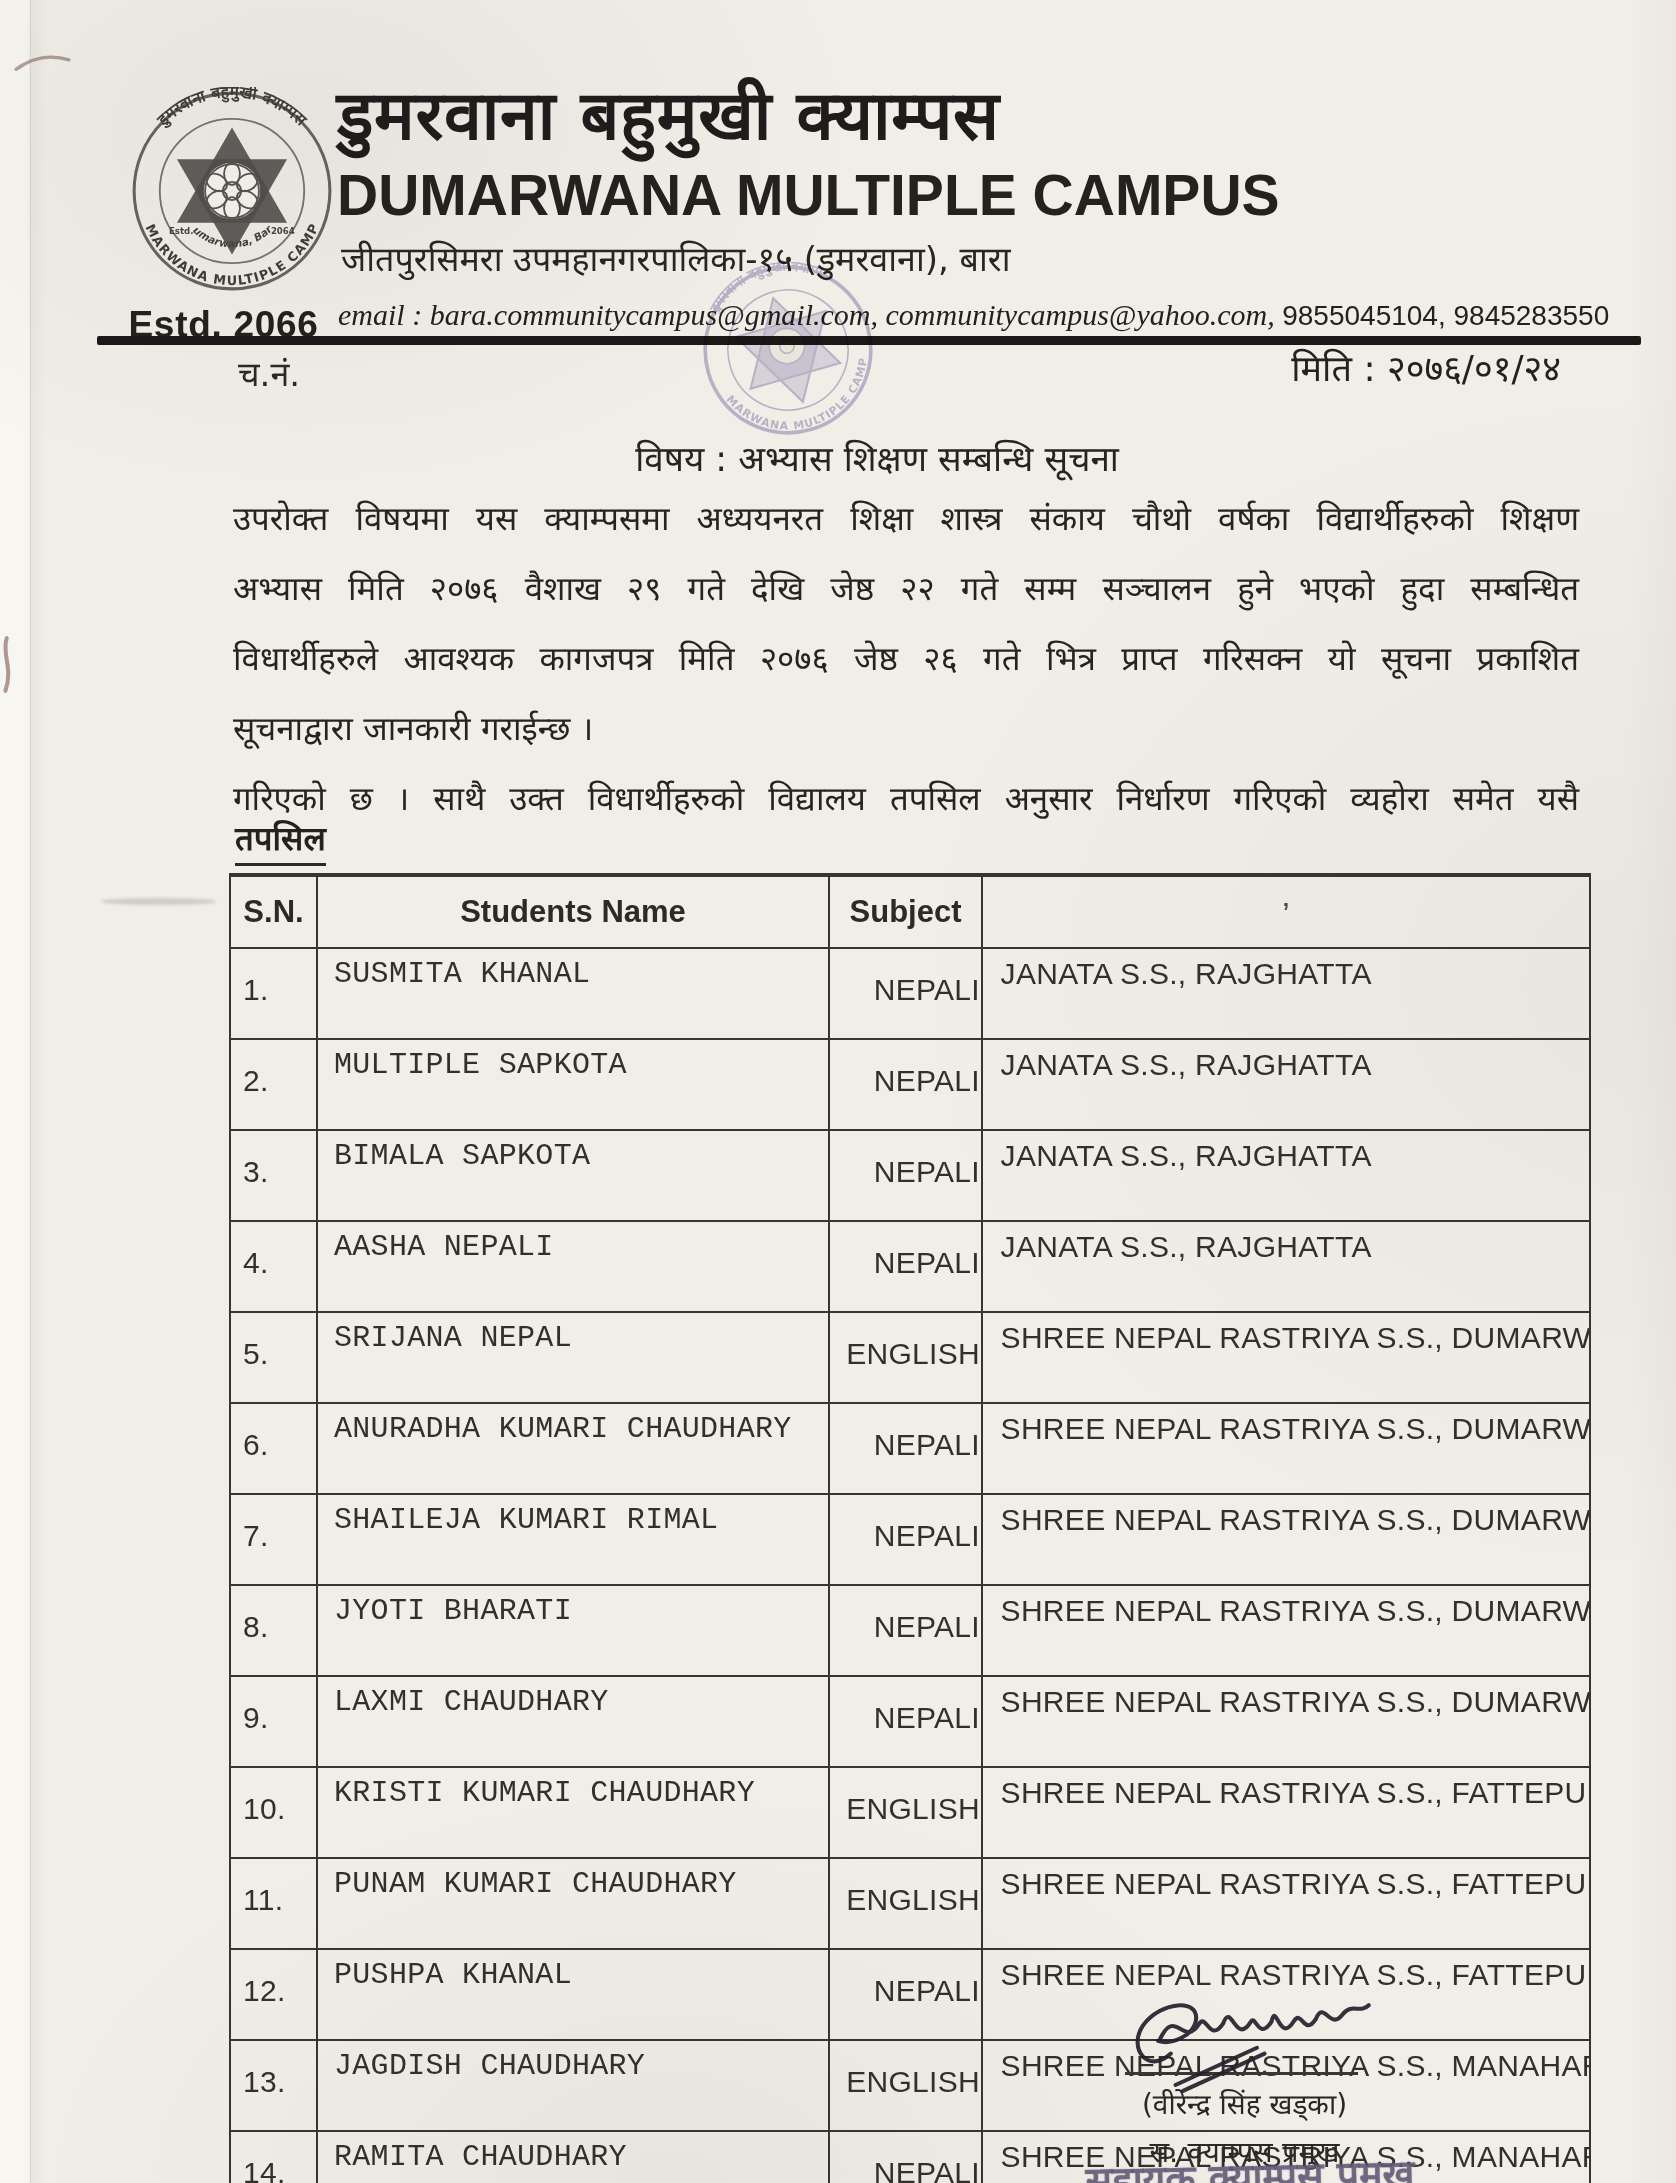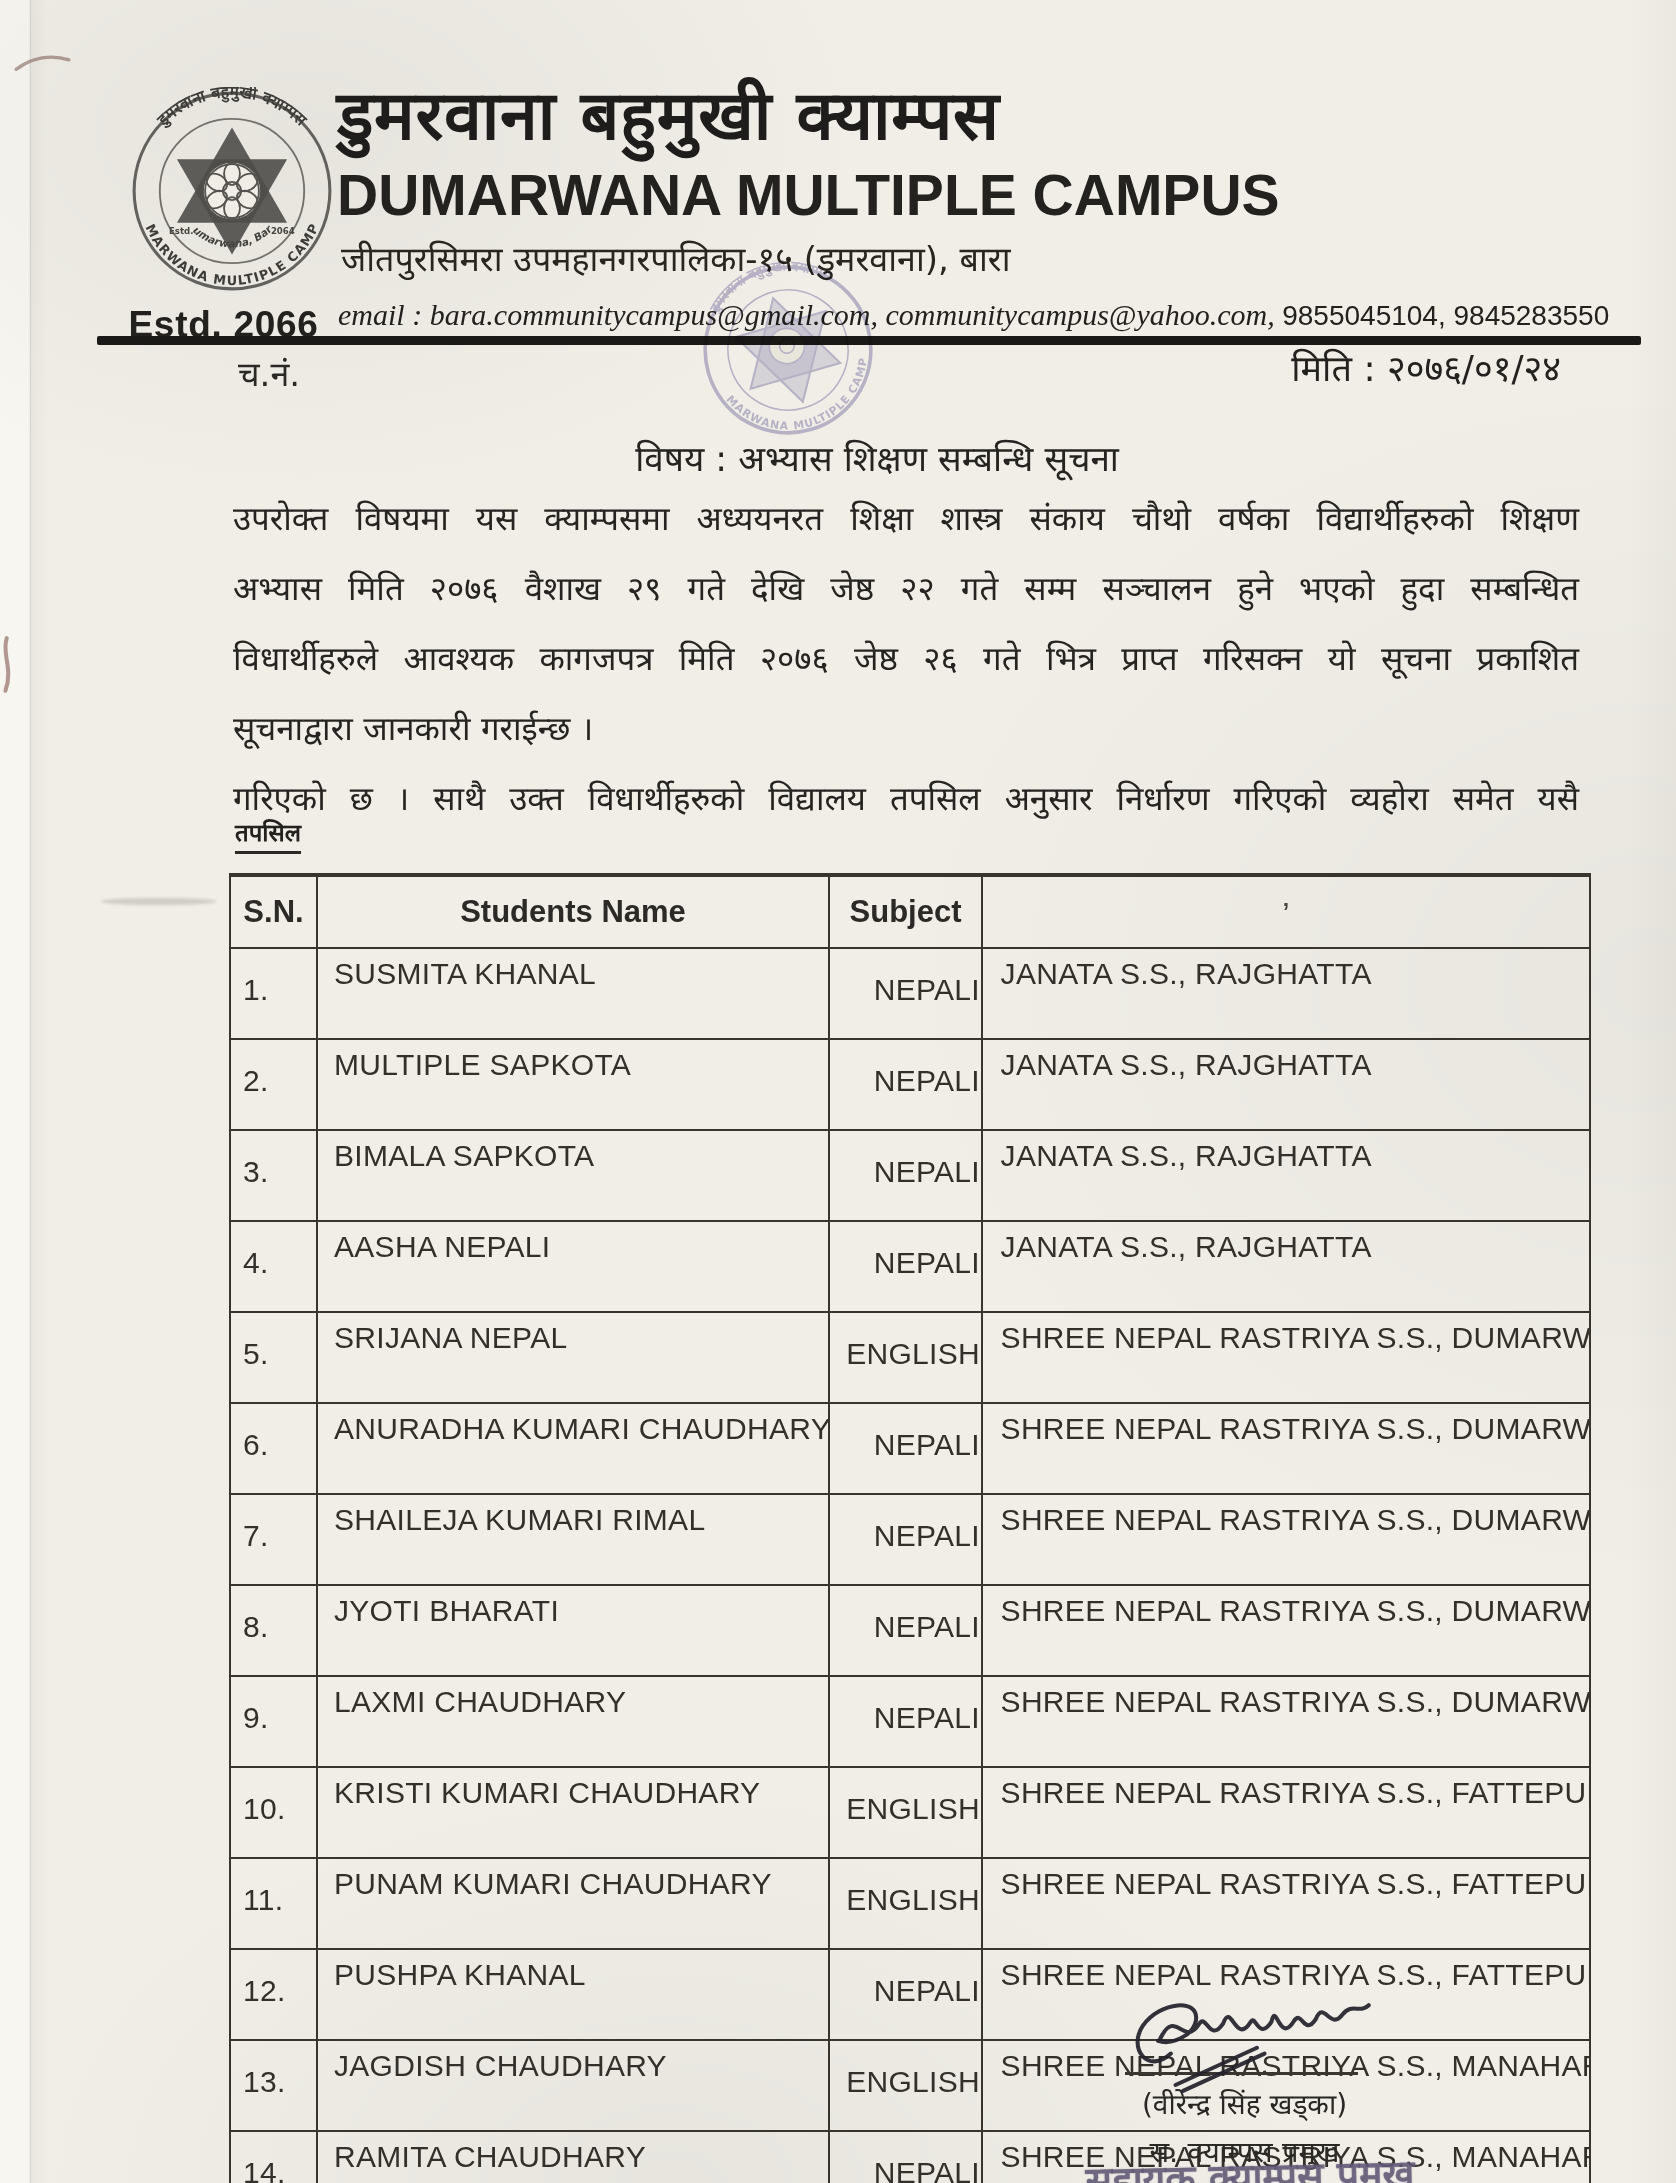--- a/index.html
+++ b/index.html
@@ -36,32 +36,32 @@
   .date{position:absolute;right:115px;top:343px;font-size:36px;color:#24221f;white-space:nowrap;}
   
   .stamp1{position:absolute;left:700px;top:262px;width:176px;height:176px;opacity:.52;
           transform:rotate(-16deg);mix-blend-mode:multiply;pointer-events:none;z-index:6;}
   
   .subject{position:absolute;left:0;top:434px;width:1676px;box-sizing:border-box;padding-left:78px;
            text-align:center;font-size:35px;color:#262420;}
   .bodytext{position:absolute;left:233px;top:484px;width:1346px;font-size:33px;color:#262420;}
   .bl{height:70px;line-height:70px;text-align:justify;text-align-last:justify;white-space:nowrap;}
   .bl.last{text-align:left;text-align-last:left;}
-  .tapasil{position:absolute;left:235px;top:815px;font-size:24px;font-weight:600;color:#24221f;
+  .tapasil{position:absolute;left:235px;top:815px;font-size:33px;font-weight:600;color:#24221f;
            border-bottom:3.4px solid #2c2a27;padding-bottom:2.7px;}
   
   table.roster{position:absolute;left:229px;top:873px;width:1359px;border-collapse:collapse;table-layout:fixed;
           font-family:"Liberation Sans",sans-serif;}
   table.roster th{height:68px;border:2px solid #38352f;border-top-width:4px;font-size:31px;font-weight:700;
           color:#2c2a26;text-align:center;vertical-align:middle;}
   table.roster th.c4{font-size:23px;color:#4a4742;}
   table.roster td{height:64px;border:2px solid #38352f;vertical-align:top;font-size:30px;font-weight:400;
           color:#33302b;letter-spacing:0.3px;white-space:nowrap;overflow:hidden;}
   td.sn{padding:24px 0 0 12px;font-size:29px;}
-  td.nm{padding:8px 0 0 16px;}
+  td.nm{padding:8px 0 0 16px;font-family:Liberation Mono, monospace;}
   td.sb{text-align:right;padding-top:24px;margin-top:48px;}
   td.sc{padding:8px 0 0 17.6px;}
   
   .sig-svg{position:absolute;left:1101px;top:1985px;width:291px;height:122px;z-index:4;}
   .sig-line{position:absolute;left:1125px;top:2072px;width:233px;height:3.4px;background:#3a3733;}
   .sig-name{position:absolute;left:1055px;top:2084px;width:379px;text-align:center;font-size:28px;color:#292723;white-space:nowrap;}
   .sig-title{position:absolute;left:1055px;top:2131px;width:379px;text-align:center;font-size:29px;color:#2b2925;white-space:nowrap;}
   .sig-stamp{position:absolute;left:1047px;top:2149px;width:406px;text-align:center;font-weight:bold;font-size:39px;
              color:rgba(96,88,116,0.78);transform:rotate(-1.3deg);
              text-shadow:0 0 1.4px rgba(96,88,116,0.55);white-space:nowrap;z-index:3;}

